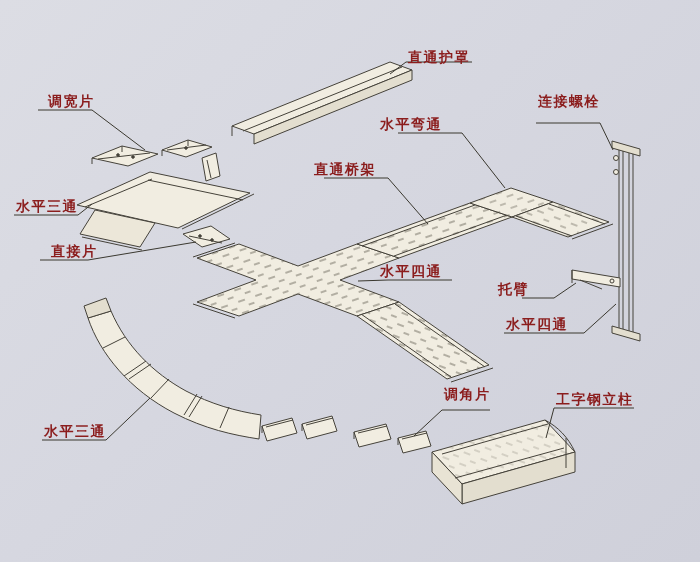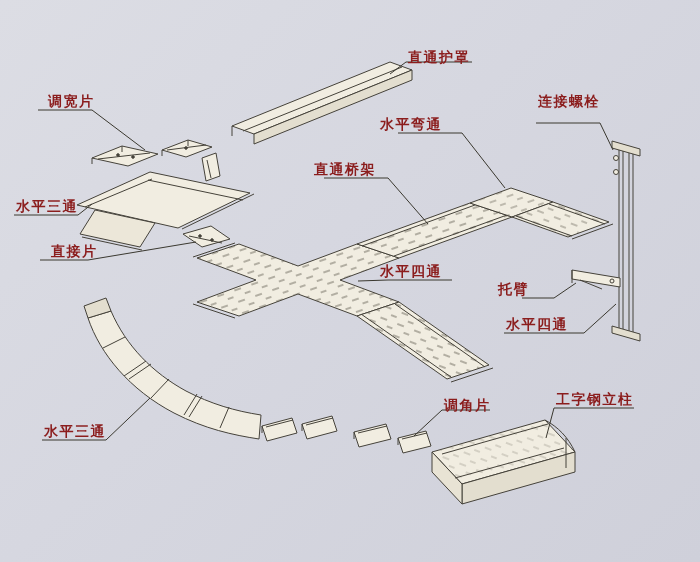--- a/index.html
+++ b/index.html
@@ -183,17 +183,17 @@
   <div class="label" style="left:408px;top:50px">直通护罩</div>
   <div class="label" style="left:48px;top:94px">调宽片</div>
   <div class="label" style="left:380px;top:117px">水平弯通</div>
   <div class="label" style="left:538px;top:94px">连接螺栓</div>
   <div class="label" style="left:314px;top:162px">直通桥架</div>
   <div class="label" style="left:16px;top:199px">水平三通</div>
   <div class="label" style="left:51px;top:244px">直接片</div>
   <div class="label" style="left:380px;top:264px">水平四通</div>
   <div class="label" style="left:498px;top:282px">托臂</div>
   <div class="label" style="left:506px;top:317px">水平四通</div>
-  <div class="label" style="left:444px;top:398px">调角片</div>
+  <div class="label" style="left:444px;top:387px">调角片</div>
   <div class="label" style="left:556px;top:392px">工字钢立柱</div>
   <div class="label" style="left:44px;top:424px">水平三通</div>
 
 </div>
 
 </body></html>

